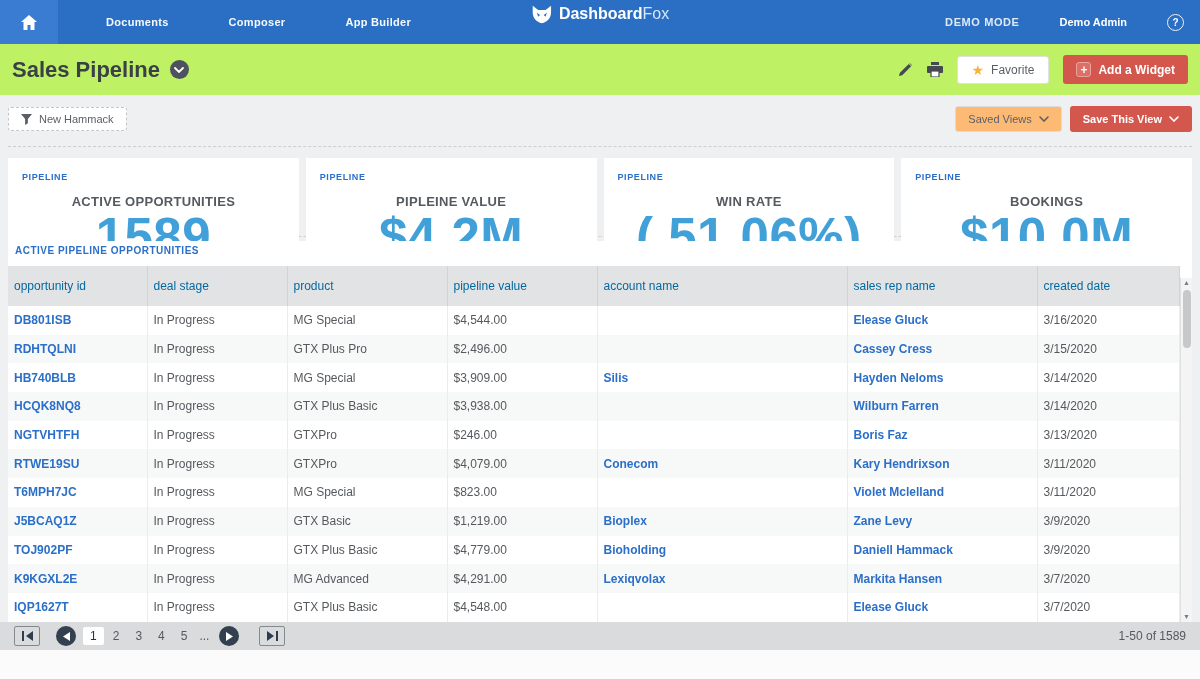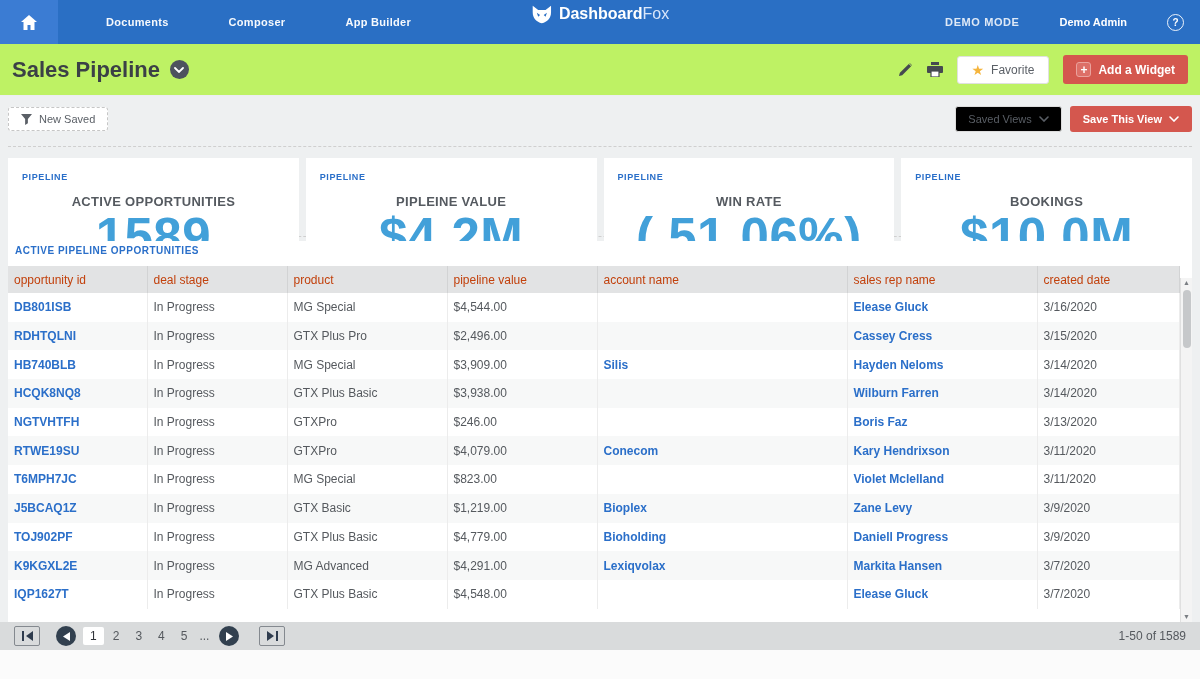--- a/index.html
+++ b/index.html
@@ -32,38 +32,38 @@
   .star { color:#f5b53d; font-size:14px; line-height:1; }
   .btn-add-widget { background:#d4574e; color:#fff; padding:6px 12px; font-weight:600; }
   .plus-box { width:15px; height:15px; border:1.5px solid #eaa29d; border-radius:3px; background:#dd6f67; color:#fff; display:flex; align-items:center; justify-content:center; font-size:12px; font-weight:bold; line-height:1; }
 
   
   .content { flex:0 0 auto; height:526px; background:#eef0f1; padding:0 8px; overflow:hidden; display:flex; flex-direction:column; }
 
   .filterbar { margin-top:10px; height:26px; display:flex; align-items:center; flex:0 0 auto; }
   .btn-new-filter { background:#fff; border:1px dashed #c6c6c6; color:#5a5f66; padding:5px 12px; font-size:11px; }
   .filter-spacer { flex:1; }
-  .btn-saved-views { background:#000000; border-color:#dcdcdc; color:#5a5f66; padding:6px 12px; font-size:11px; }
+  .btn-saved-views { background:#fdba74; border-color:#dcdcdc; color:#5a5f66; padding:6px 12px; font-size:11px; }
   .btn-save-view { background:#d4574e; color:#fff; padding:6px 12px; font-size:11px; font-weight:600; }
 
   .dashed-sep { border-top:1px dashed #cfcfcf; flex:0 0 auto; }
   .sep1 { margin-top:14px; }
   .sep2 { margin-top:6px; }
 
   .kpi-row { margin-top:11px; display:grid; grid-template-columns:repeat(4,1fr); gap:7px; height:72px; flex:0 0 auto; }
   .kpi-card { background:#fff; position:relative; padding-top:14px; text-align:center; }
   .kpi-category { position:absolute; top:14px; left:14px; font-size:9px; font-weight:bold; letter-spacing:.6px; color:#2a6fc9; }
   .kpi-title { margin-top:22px; font-size:13px; font-weight:600; color:#555a60; letter-spacing:.3px; }
   .kpi-value { font-size:51px; font-weight:bold; color:#42a0d9; line-height:1.1; letter-spacing:.5px; }
 
   
   .table-panel { margin-top:4px; background:#fff; flex:1 1 auto; overflow:hidden; position:relative; }
   .table-title { padding:4px 0 10px 7px; font-size:10px; font-weight:bold; letter-spacing:.5px; color:#2a6fc9; }
   table.grid { width:calc(100% - 12px); border-collapse:collapse; table-layout:fixed; }
-  table.grid th { height:27px; background:#e2e3e4; font-size:12px; font-weight:normal; color:#c2410c; text-align:left; padding:0 6px; border-right:1px solid #d2d3d4; }
+  table.grid th { height:40px; background:#e2e3e4; font-size:12px; font-weight:normal; color:#0369a1; text-align:left; padding:0 6px; border-right:1px solid #d2d3d4; }
   table.grid td { height:28.7px; font-size:12px; color:#55595e; padding:0 6px; border-right:1px solid #ececec; white-space:nowrap; overflow:hidden; }
   table.grid tbody tr:nth-child(even) { background:#f7f8f8; }
   table.grid td.cell-link { color:#2b6fc9; font-weight:bold; cursor:pointer; }
 
   .scrollbar { position:absolute; top:37px; right:0; bottom:0; width:12px; background:#f4f4f4; border-left:1px solid #e0e0e0; display:flex; flex-direction:column; align-items:center; }
   .sb-arrow { font-size:7px; color:#7a7e83; line-height:10px; height:10px; cursor:pointer; }
   .sb-thumb { width:8px; height:58px; background:#c6c8ca; border-radius:4px; margin-top:2px; cursor:pointer; }
   .sb-fill { flex:1; }
 
   
@@ -148,21 +148,21 @@
 
   <div class="content">
 
     <div class="filterbar">
       <button class="btn btn-new-filter">
         <span>
           <svg width="11" height="11" viewBox="0 0 12 12">
               <path d="M0 0 H12 L7.5 5.5 V10 L4.5 12 V5.5 Z" fill="#5a5f66"></path>
             </svg>
         </span>
-        <span>New Saved</span>
+        <span>New Hammack</span>
       </button>
       <div class="filter-spacer"></div>
       <button class="btn btn-saved-views" style="margin-right:8px;">
         <span>Saved Views</span>
         <span>
           <svg width="10" height="6" viewBox="0 0 10 6">
               <path d="M1 1 L5 5 L9 1" stroke="#5a5f66" stroke-width="1.6" fill="none" stroke-linecap="round"></path>
             </svg>
         </span>
       </button>
@@ -298,21 +298,21 @@
               <td class="cell-link">Bioplex</td>
               <td class="cell-link">Zane Levy</td>
               <td>3/9/2020</td>
             </tr>
             <tr>
               <td class="cell-link">TOJ902PF</td>
               <td>In Progress</td>
               <td>GTX Plus Basic</td>
               <td>$4,779.00</td>
               <td class="cell-link">Bioholding</td>
-              <td class="cell-link">Daniell Progress</td>
+              <td class="cell-link">Daniell Hammack</td>
               <td>3/9/2020</td>
             </tr>
             <tr>
               <td class="cell-link">K9KGXL2E</td>
               <td>In Progress</td>
               <td>MG Advanced</td>
               <td>$4,291.00</td>
               <td class="cell-link">Lexiqvolax</td>
               <td class="cell-link">Markita Hansen</td>
               <td>3/7/2020</td>

